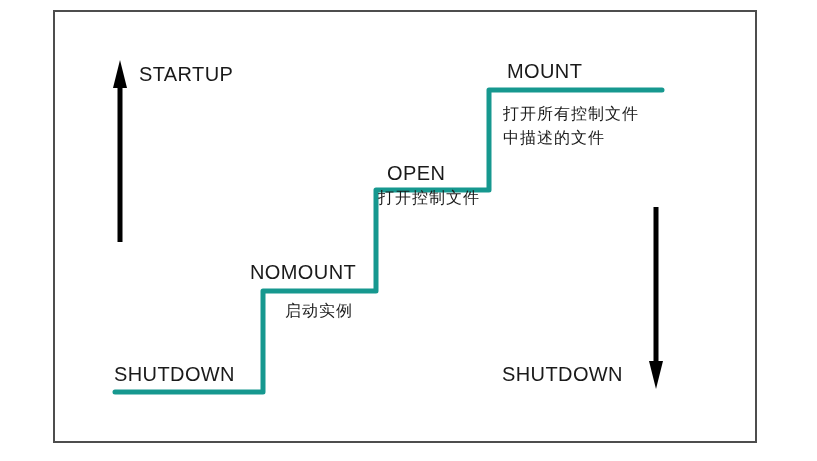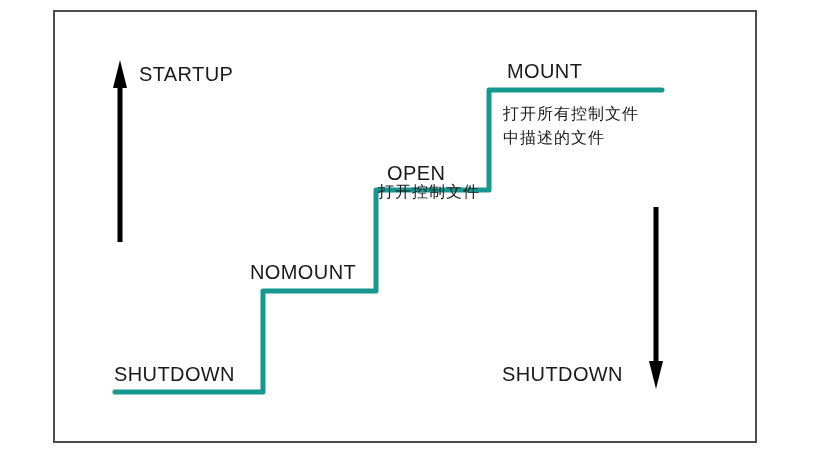--- a/index.html
+++ b/index.html
@@ -68,23 +68,24 @@
       <line x1="656" y1="207" x2="656" y2="364" stroke="var(--arrow-color)" stroke-width="5"></line>
       <polygon points="656,389 649,361 663,361" fill="var(--arrow-color)"></polygon>
     </g>
   </svg>
 
   <div class="label" style="left:139px; top:63px;">STARTUP</div>
 
   <div class="label" style="left:114px; top:363px;">SHUTDOWN</div>
 
   <div class="label" style="left:250px; top:261px;">NOMOUNT</div>
+  <div class="label cjk" style="left:285px; top:299px;">启动实例</div>
 
   <div class="label" style="left:387px; top:162px;">OPEN</div>
-  <div class="label cjk" style="left:378px; top:180px;text-align:right;">打开控制文件</div>
+  <div class="label cjk" style="left:378px; top:186px;text-align:right;">打开控制文件</div>
 
   <div class="label" style="left:507px; top:60px;">MOUNT</div>
   <div class="label cjk" style="left:503px; top:102px;">打开所有控制文件
 中描述的文件</div>
 
   <div class="label" style="left:502px; top:363px;">SHUTDOWN</div>
 
 </div>
 
 </body></html>

